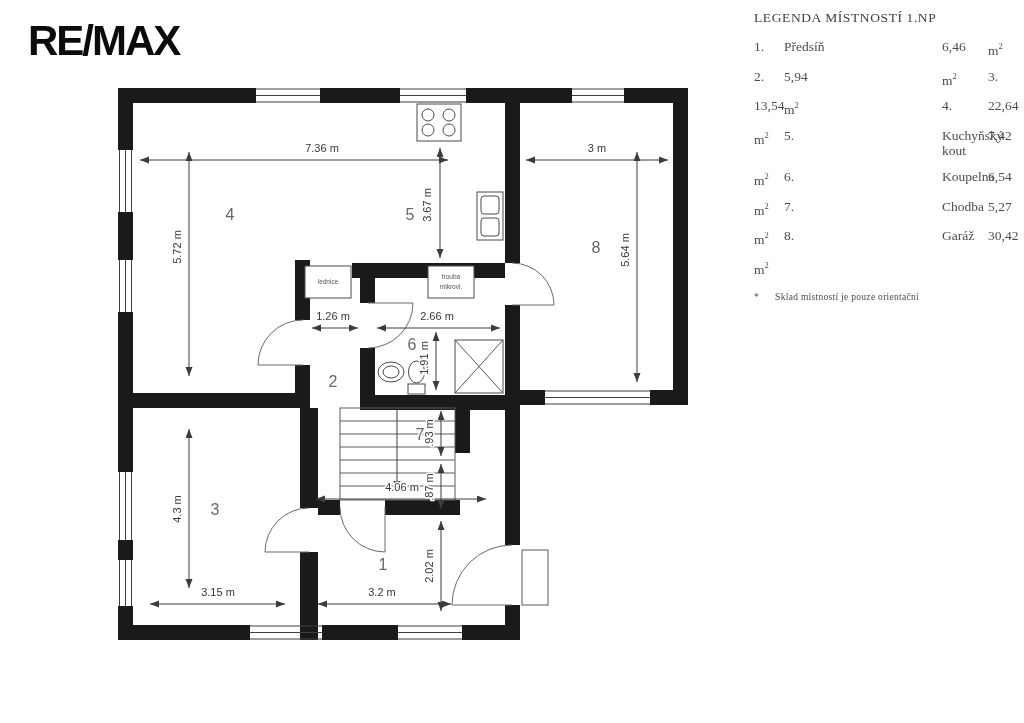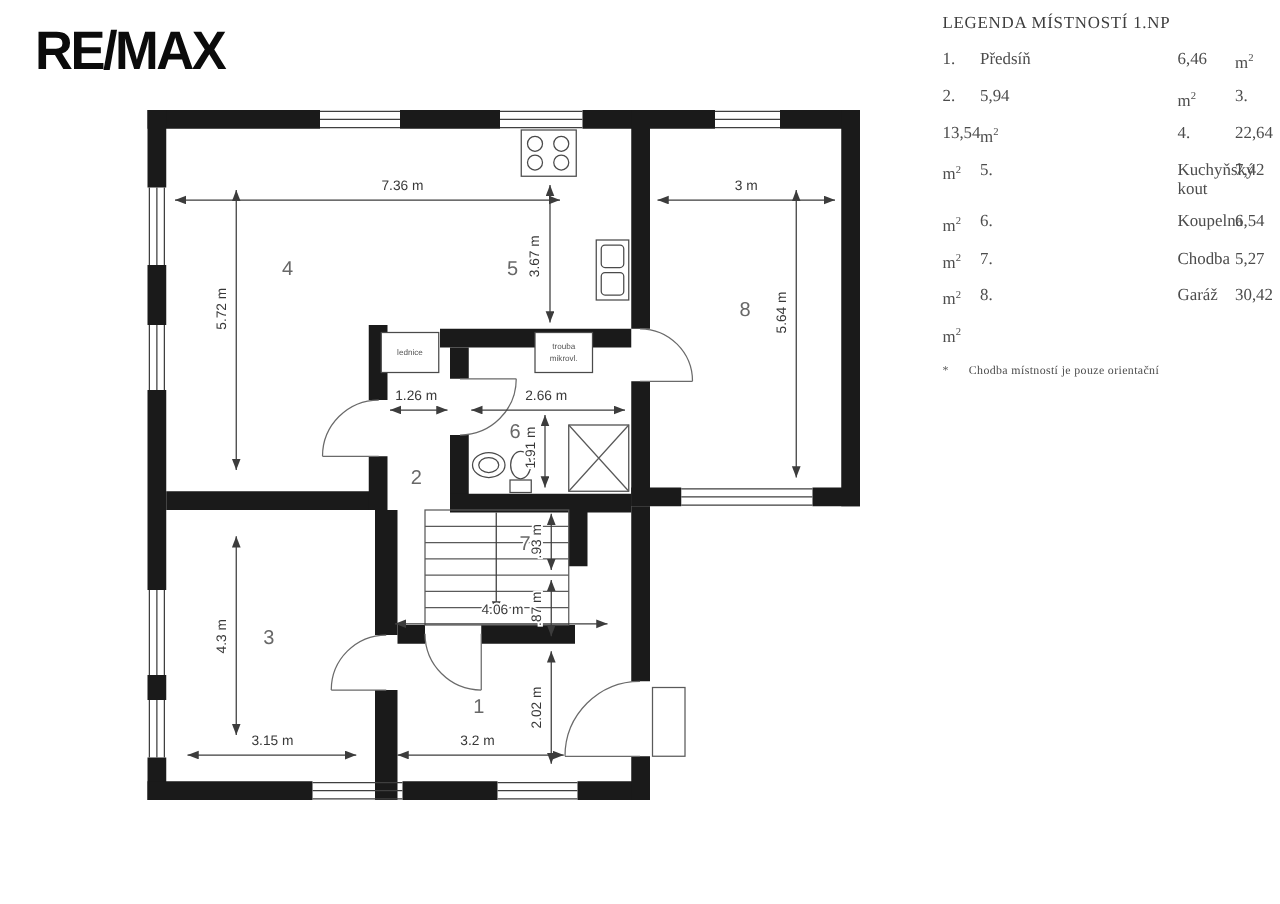--- a/index.html
+++ b/index.html
@@ -231,15 +231,15 @@
     <div class="larea">5,27</div>
     <div class="lunit"><span>m</span><sup>2</sup></div>
 
     <div>8.</div>
     <div>Garáž</div>
     <div class="larea">30,42</div>
     <div class="lunit"><span>m</span><sup>2</sup></div>
   </div>
   <div class="legend-note">
     <span>*</span>
-    <span>Chodba místností je pouze orientační</span>
+    <span>Sklad místností je pouze orientační</span>
   </div>
 </div>
 
 </body></html>

